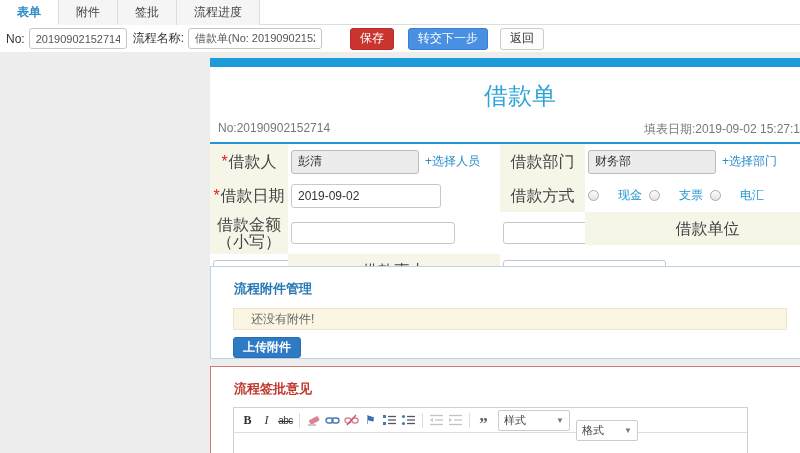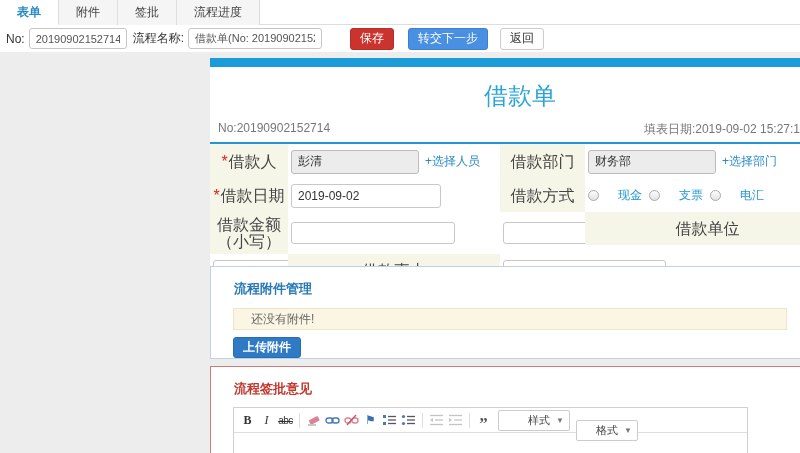--- a/index.html
+++ b/index.html
@@ -75,21 +75,21 @@
   .ed-btn { min-width:17px; height:19px; display:flex; align-items:center; justify-content:center;
     cursor:pointer; border-radius:2px; font-size:12px; }
   .ed-sep { width:1px; height:15px; background:#ddd; margin:0 3px; }
   .g-bold { font-weight:bold; font-family:"Liberation Serif",serif; }
   .g-italic { font-style:italic; font-family:"Liberation Serif",serif; }
   .g-strike { text-decoration:line-through; font-size:10px; letter-spacing:-0.5px; }
   .g-flag { color:#3a70b0; font-size:12px; }
   .g-quote { font-family:"Liberation Serif",serif; font-weight:bold; font-size:17px;
     color:#555; line-height:10px; padding-top:7px; }
   .ed-select { height:21px; border:1px solid #ccc; border-radius:2px; background:#fff;
-    display:flex; align-items:center; justify-content:flex-end; padding:0 5px;
+    display:flex; align-items:center; justify-content:space-between; padding:0 5px;
     font-size:11px; color:#444; cursor:pointer; margin-left:4px; }
   .sel-styles { width:72px; } .sel-format { width:62px;margin-top:20px; }
   .caret { color:#777; font-size:8px; margin-left:6px; }
   .ed-body { height:60px; background:#fff; cursor:text; }
 </style>
 </head>
 <body>
 
 <div class="tabbar">
   <div class="tab active">表单</div>

